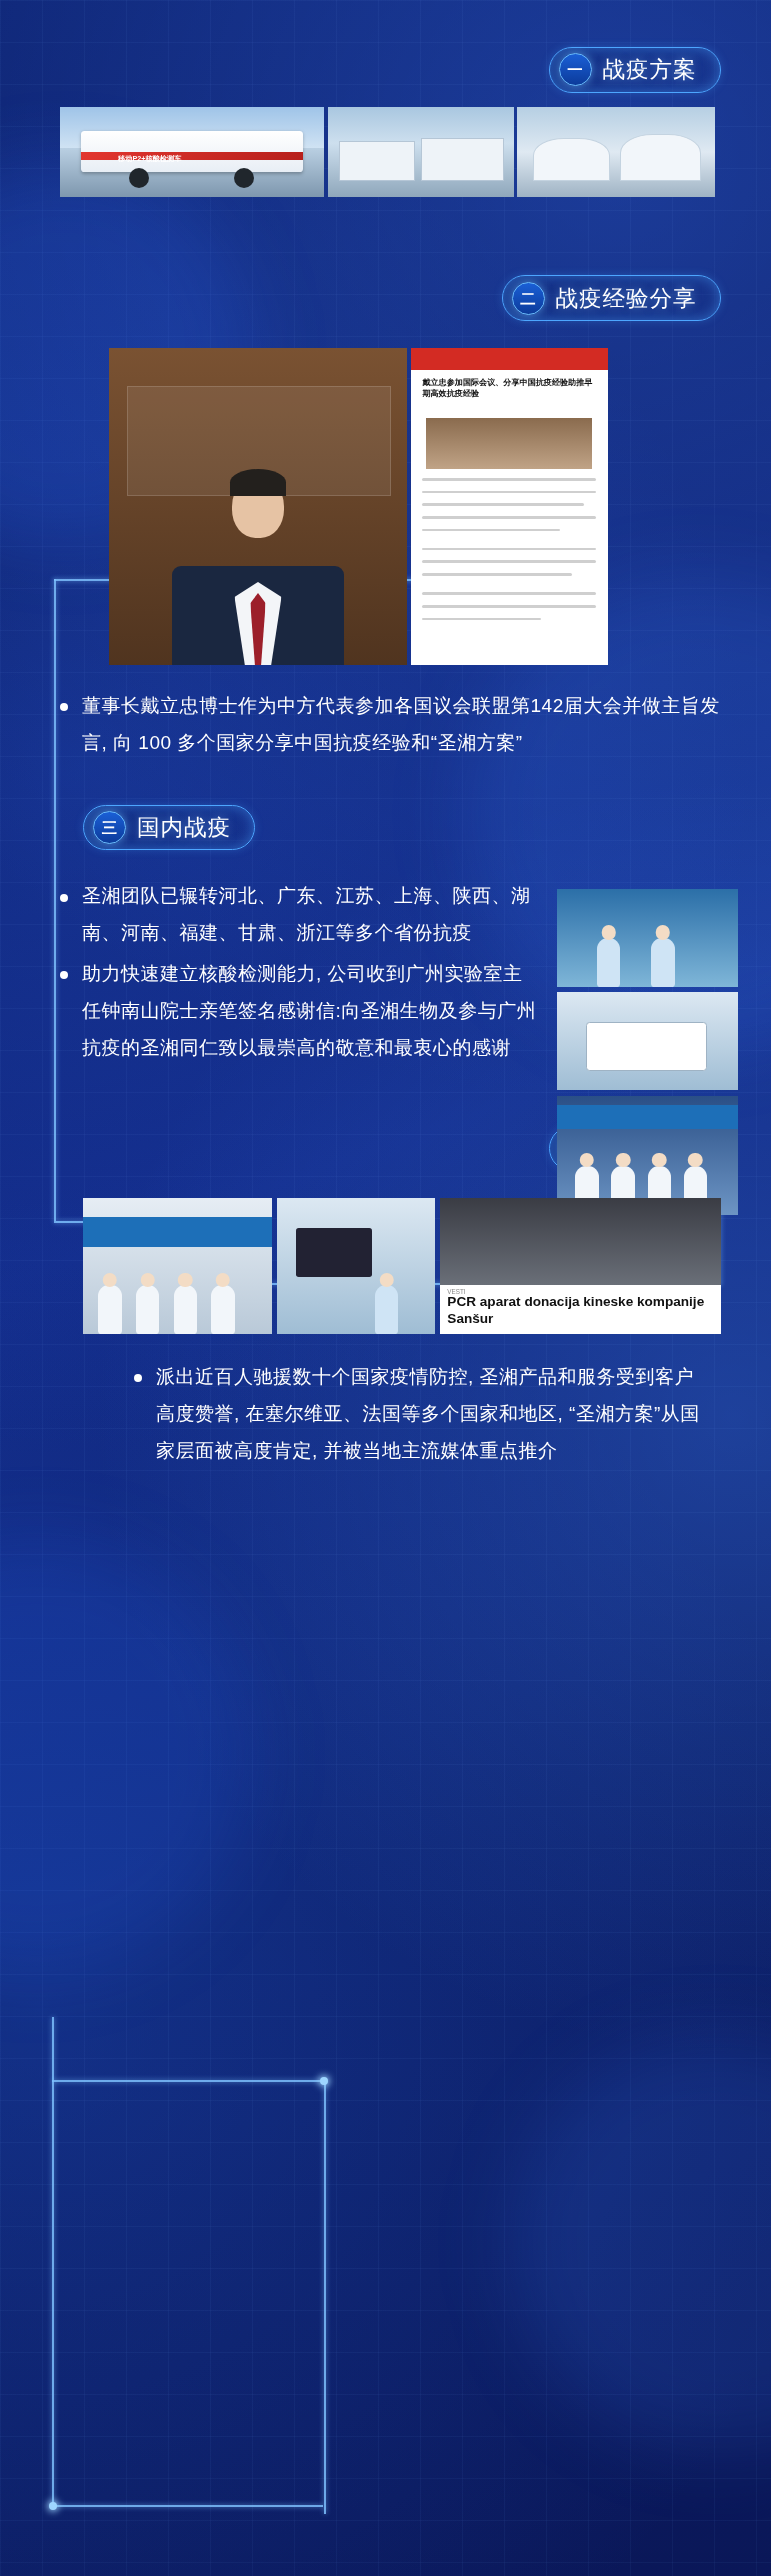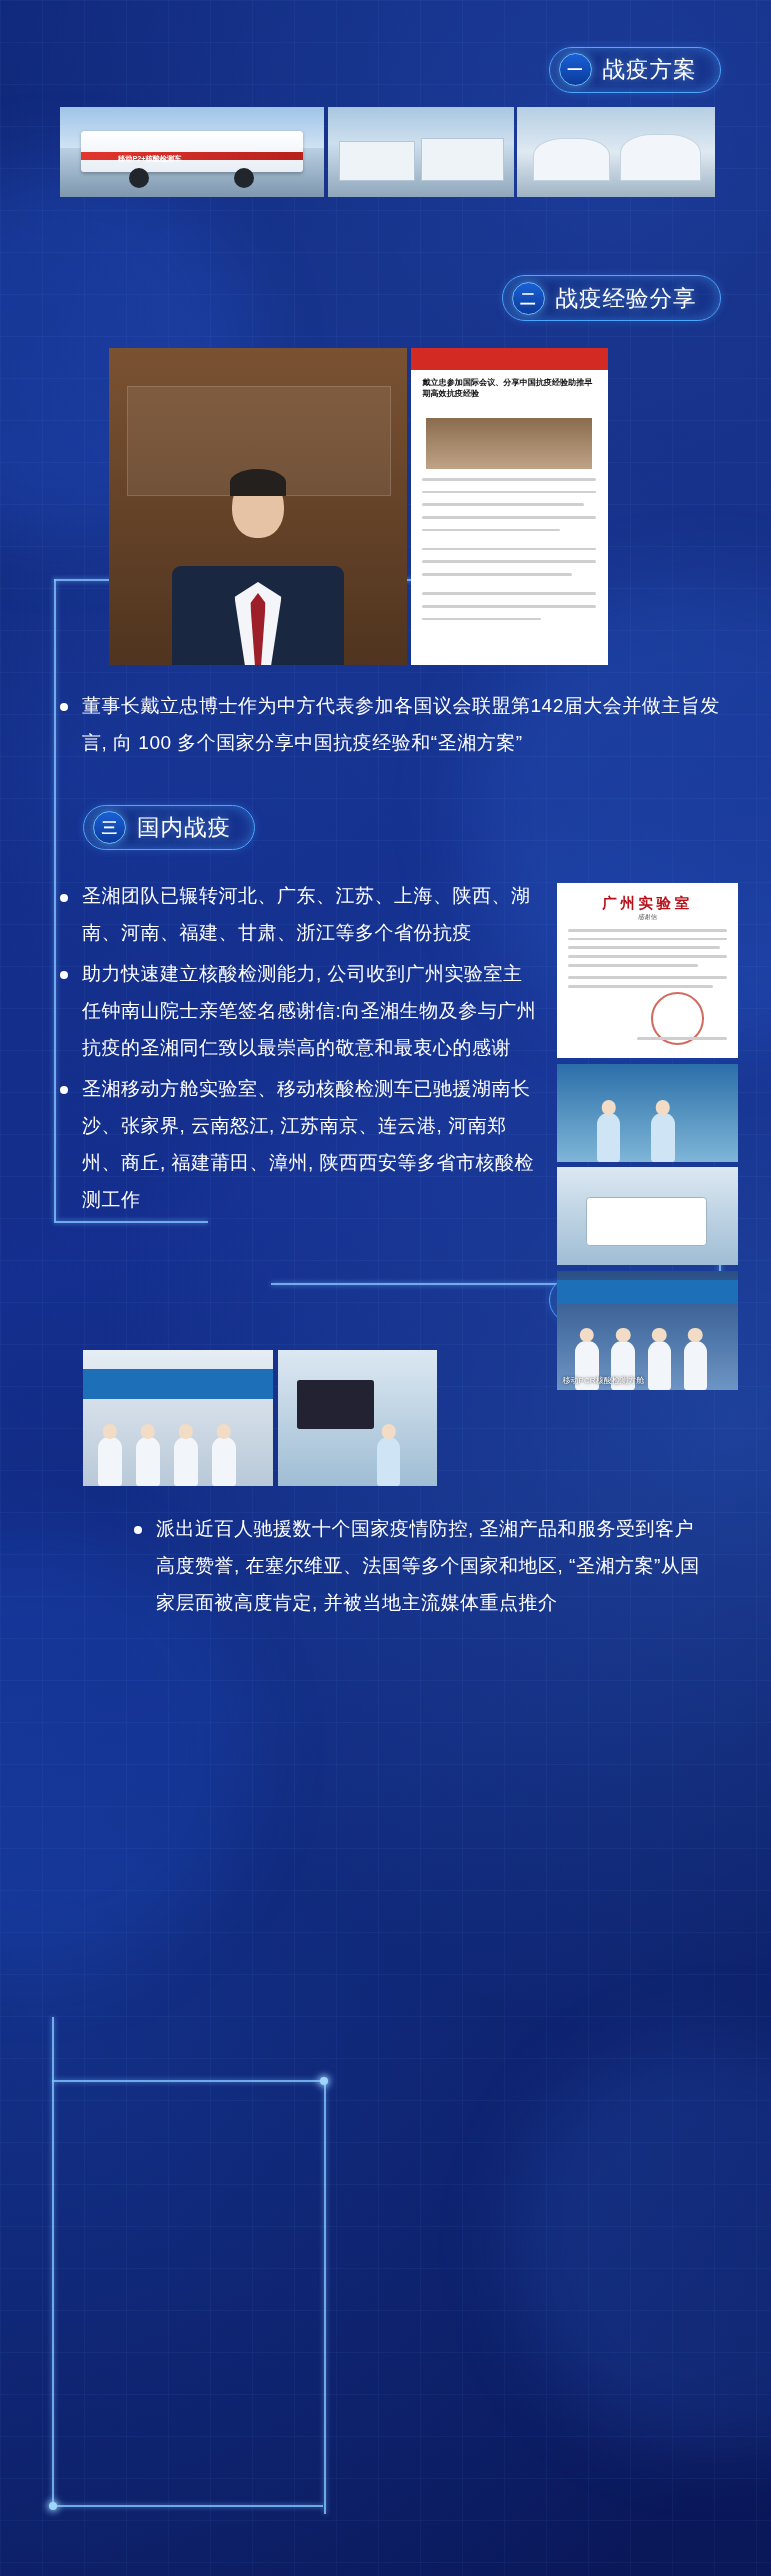--- a/index.html
+++ b/index.html
@@ -264,33 +264,20 @@
     <div class="hdr-row" style="padding:40px 0 0 83px;">
       <div class="pill">
         <span class="num">三</span>
         <span class="ptitle">国内战疫</span>
       </div>
     </div>
 
     <div style="position:relative;padding:27px 51px 0 51px;">
 
       <div style="position:absolute;right:34px;top:33px;width:181px;">
-        <div class="ph paper" style="width:181px;height:175px;">
-          <div class="lab-title">广州实验室</div>
-          <div class="lab-sub">感谢信</div>
-          <div class="ph-line" style="top:26%;width:88%;"></div>
-          <div class="ph-line" style="top:31%;width:88%;"></div>
-          <div class="ph-line" style="top:36%;width:84%;"></div>
-          <div class="ph-line" style="top:41%;width:88%;"></div>
-          <div class="ph-line" style="top:46%;width:72%;"></div>
-          <div class="ph-line" style="top:53%;width:88%;"></div>
-          <div class="ph-line" style="top:58%;width:80%;"></div>
-          <div class="stamp" style="left:52%;top:62%;"></div>
-          <div class="ph-line" style="top:88%;width:50%;left:44%;"></div>
-        </div>
 
         <div class="ph labblue" style="width:181px;height:98px;margin-top:5.4px;">
           <div class="person blue" style="left:22%;">
               <div class="hd"></div>
             </div>
           <div class="person blue" style="left:52%;">
               <div class="hd"></div>
             </div>
         </div>
 
@@ -313,21 +300,20 @@
               <div class="hd"></div>
             </div>
           <div class="imgcap">移动PCR核酸检测方舱</div>
         </div>
       </div>
 
       <div style="width:488px;">
         <ul class="bullets body-text">
           <li>圣湘团队已辗转河北、广东、江苏、上海、陕西、湖南、河南、福建、甘肃、浙江等多个省份抗疫</li>
           <li>助力快速建立核酸检测能力, 公司收到广州实验室主任钟南山院士亲笔签名感谢信:向圣湘生物及参与广州抗疫的圣湘同仁致以最崇高的敬意和最衷心的感谢</li>
-          <li>圣湘移动方舱实验室、移动核酸检测车已驰援湖南长沙、张家界, 云南怒江, 江苏南京、连云港, 河南郑州、商丘, 福建莆田、漳州, 陕西西安等多省市核酸检测工作</li>
         </ul>
       </div>
     </div>
 
     <div class="hdr-row right" style="padding:56px 51px 0 0;">
       <div class="pill">
         <span class="num">四</span>
         <span class="ptitle">国际战疫</span>
       </div>
     </div>
@@ -347,20 +333,26 @@
         <div class="person" style="left:68%;">
             <div class="hd"></div>
           </div>
       </div>
       <div class="ph labwhite" style="width:159px;height:136px;">
         <div style="position:absolute;left:12%;top:22%;width:48%;height:36%;background:#223;border-radius:2.7px;"></div>
         <div class="person blue" style="left:62%;">
             <div class="hd"></div>
           </div>
       </div>
+      <div class="ph news" style="width:283px;height:136px;">
+        <div class="photo"></div>
+        <div class="cap"></div>
+        <div class="kicker">VESTI</div>
+        <div class="caption-title">PCR aparat donacija kineske kompanije Sanšur</div>
+      </div>
     </div>
 
     <div style="padding:23.5px 63px 0 99px;margin-left:26px;">
       <ul class="bullets body-text">
         <li>派出近百人驰援数十个国家疫情防控, 圣湘产品和服务受到客户高度赞誉, 在塞尔维亚、法国等多个国家和地区, “圣湘方案”从国家层面被高度肯定, 并被当地主流媒体重点推介</li>
       </ul>
     </div>
 
   </div>
 </div>

